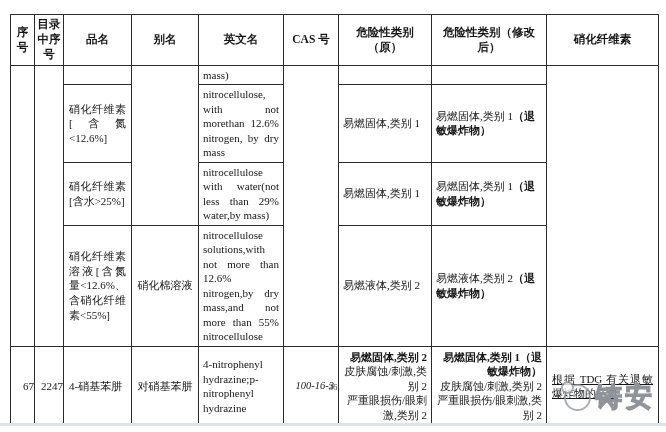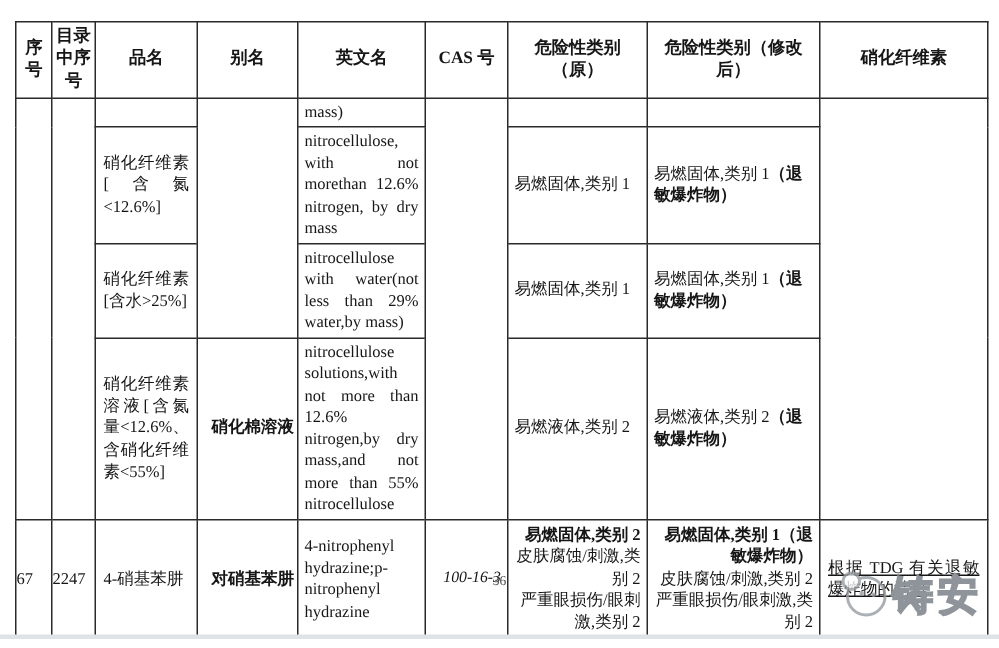--- a/index.html
+++ b/index.html
@@ -13,23 +13,23 @@
     border-collapse:collapse; table-layout:fixed;
   }
   .doc-table th, .doc-table td {
     border:1px solid #2a2a2a; padding:2px 4px;
     font-size:11px; line-height:1.32; vertical-align:middle;
     overflow:hidden; word-wrap:break-word;
   }
   .doc-table th {
     font-weight:bold; text-align:center; font-size:11.5px; padding:2px 1px;
   }
-  td.c-sn, td.c-cat { text-align:left; padding:2px 0; }
+  td.c-sn, td.c-cat { text-align:right; padding:2px 0; }
   td.c-pn { text-align:justify; text-justify:inter-ideograph; padding:3px 5px;margin-left:36px; }
-  td.c-alias { text-align:right; padding:2px 2px;font-weight:bold; }
+  td.c-alias { text-align:center; padding:2px 2px; }
   td.c-en { font-size:11px; text-align:justify; padding:2px 4px; overflow-wrap:break-word; }
   td.c-cas { text-align:right; font-size:10.5px;font-style:italic; }
   td.c-hz { text-align:left; padding:3px 4px; }
   td.c-reason { text-align:justify; padding:3px 5px;text-decoration:underline; }
   .bold { font-weight:bold; }
   .hz-line { margin:0;text-align:right; }
   .page-num {
     position:absolute; left:0; right:0; top:382px; text-align:center;
     font-size:9px; color:#4a4a4a;
   }

